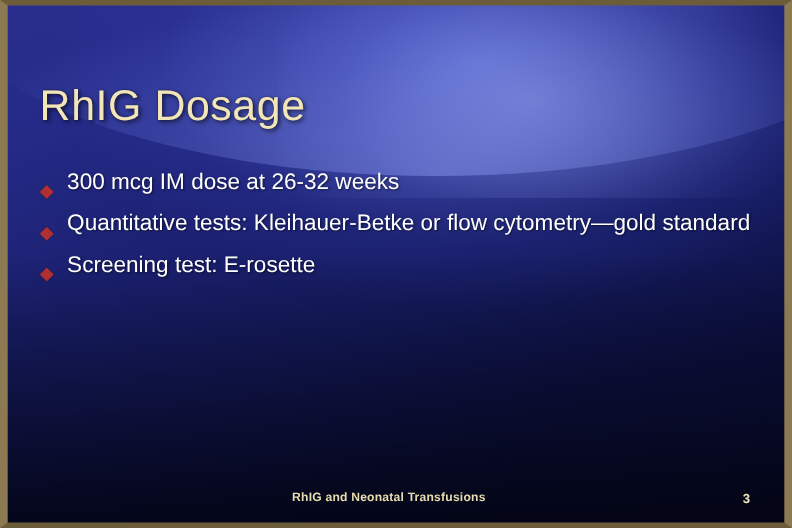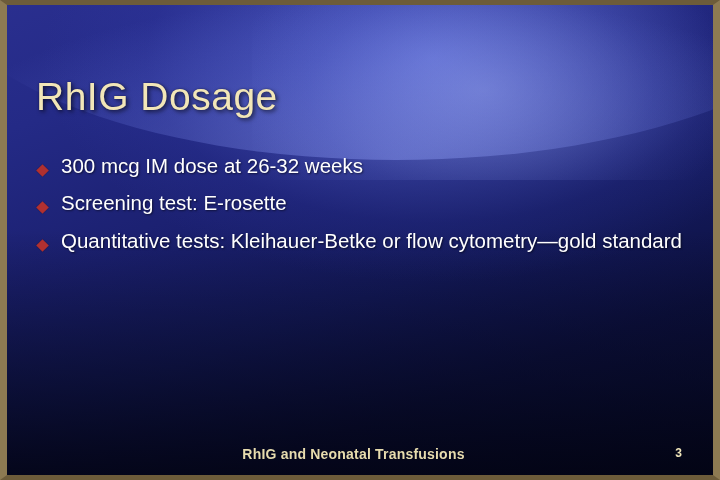--- a/index.html
+++ b/index.html
@@ -78,21 +78,21 @@
 
   .body-list {
     position: absolute;
     left: 38px;
     top: 152px;
     right: 30px;
     z-index: 3;
   }
   .bullet-row {
     display: flex;
-    align-items: center;
+    align-items: flex-end;
     margin-bottom: 10px;
   }
   .bullet-mark {
     flex: 0 0 auto;
     width: 9px;
     height: 9px;
     background: #b03030;
     transform: rotate(45deg);
     margin-top: 9px;
     margin-right: 14px;
@@ -111,21 +111,21 @@
     left: 0;
     right: 0;
     bottom: 18px;
     height: 16px;
     z-index: 3;
   }
   .footer-text {
     position: absolute;
     left: 0; right: 13px;
     text-align: center;
-    font-size: 14px;
+    font-size: 11px;
     font-weight: bold;
     color: #e7dcae;
     letter-spacing: 0.2px;
   }
   .slide-number {
     position: absolute;
     right: 38px;
     top: 0;
     font-size: 12px;
     font-weight: bold;
@@ -142,25 +142,25 @@
 
   <div class="title">RhIG Dosage</div>
 
   <div class="body-list">
     <div class="bullet-row">
       <span class="bullet-mark"></span>
       <span class="bullet-text">300 mcg IM dose at 26-32 weeks</span>
     </div>
     <div class="bullet-row">
       <span class="bullet-mark"></span>
-      <span class="bullet-text">Screening test:  E-rosette</span>
+      <span class="bullet-text">Quantitative tests:  Kleihauer-Betke or flow cytometry—gold standard</span>
     </div>
     <div class="bullet-row">
       <span class="bullet-mark"></span>
-      <span class="bullet-text">Quantitative tests:  Kleihauer-Betke or flow cytometry—gold standard</span>
+      <span class="bullet-text">Screening test:  E-rosette</span>
     </div>
   </div>
 
   <div class="footer">
     <div class="footer-text">RhIG and Neonatal Transfusions</div>
     <div class="slide-number">3</div>
   </div>
 
   <div class="frame"></div>
 </div>

